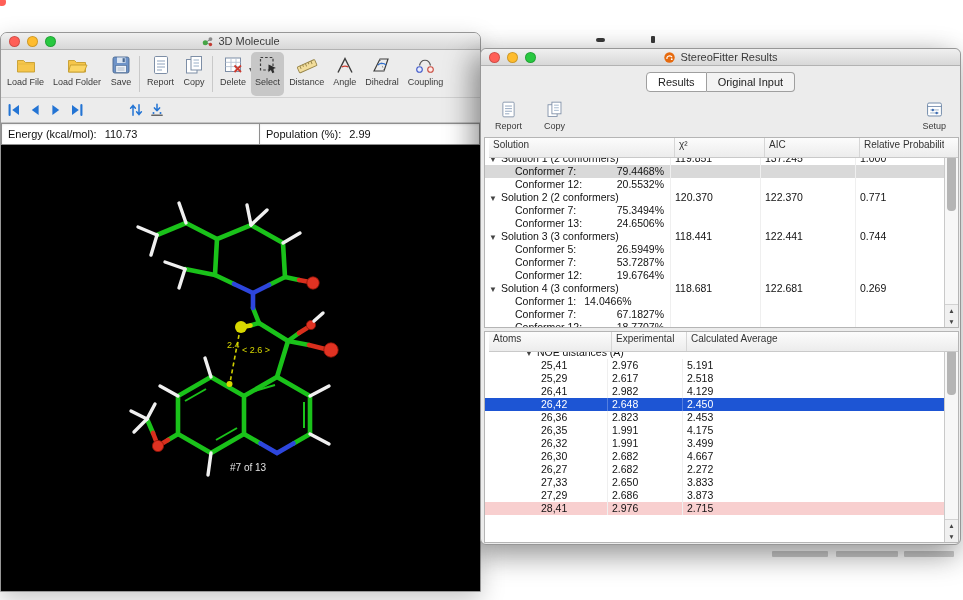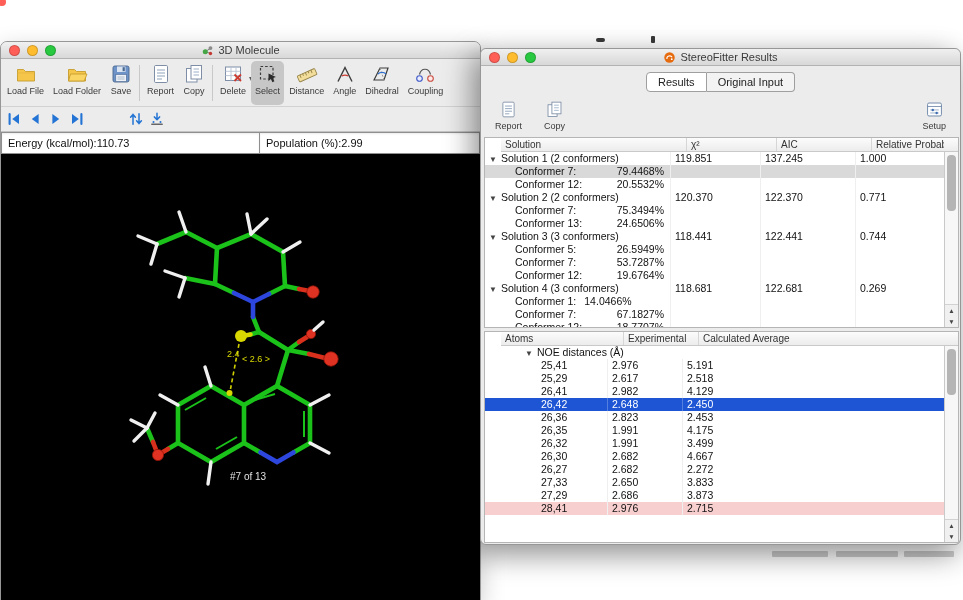--- a/index.html
+++ b/index.html
@@ -11,35 +11,35 @@
   .win{position:absolute;background:#ececec;border:1px solid #979797}
   .titlebar{height:17px;background:linear-gradient(#f0f0f0,#d8d8d8);border-bottom:1px solid #b2b2b2;display:flex;align-items:center;position:relative;border-radius:6px 6px 0 0}
   .lights{display:flex;gap:7px;padding-left:8px;z-index:2}
   .light{width:11px;height:11px;border-radius:50%;border:1px solid rgba(0,0,0,.18)}
   .light.red{background:#ff5f57}.light.yellow{background:#febc2e}.light.green{background:#28c840}
   .wtitle{position:absolute;left:0;right:0;display:flex;justify-content:center;align-items:center;gap:4px;font-size:11px;color:#3a3a3a;pointer-events:none}
   .ticon{width:13px;height:13px;display:inline-flex}
   .ticon svg{width:13px;height:13px}
 
   
-  .mol{left:0;top:41px;width:481px;height:560px;border-radius:7px 7px 0 0;box-shadow:0 8px 24px rgba(0,0,0,.22);z-index:1}
+  .mol{left:0;top:32px;width:481px;height:560px;border-radius:7px 7px 0 0;box-shadow:0 8px 24px rgba(0,0,0,.22);z-index:1}
   .toolbar1{height:48px;display:flex;align-items:center;padding:2px 2px;gap:1px;border-bottom:1px solid #d2d2d2}
   .tbitem{display:flex;flex-direction:column;align-items:center;justify-content:flex-start;gap:1px;padding:2px 4px;border-radius:5px;position:relative;height:44px}
   .tbitem.on{background:#c7c7c7}
   .tbicon{width:22px;height:22px;display:flex}
   .tbicon svg{width:22px;height:22px;display:block}
   .tblabel{font-size:9px;color:#3a3a3a;white-space:nowrap}
   .tbsep{width:1px;height:36px;background:#c9c9c9;margin:0 2px;flex:0 0 1px}
   .caret{position:absolute;right:-3px;top:13px;font-size:8px;color:#555}
   .toolbar2{height:25px;display:flex;align-items:center;padding-left:4px;gap:3px;border-bottom:1px solid #c3c3c3}
   .navbtn{width:18px;height:18px;display:flex;align-items:center;justify-content:center}
   .navbtn svg{width:16px;height:16px}
   .navbtn.gap{margin-left:38px}
   .fieldsrow{height:22px;display:flex;background:#e6e6e6}
-  .field{background:#fff;border:1px solid #8f8f8f;box-shadow:inset 0 1px 2px rgba(0,0,0,.08);display:flex;align-items:center;padding:0 6px;font-size:11px;color:#101010;white-space:nowrap}
+  .field{background:#fff;border:1px solid #8f8f8f;box-shadow:inset 0 1px 2px rgba(0,0,0,.08);display:flex;align-items:center;padding:0 6px;font-size:11px;color:#101010;gap:8px;white-space:nowrap}
   .field.energy{width:259px}
   .field.pop{flex:1;border-left:none}
   .viewer{position:absolute;left:0;top:112px;right:0;bottom:0;background:#000;overflow:hidden}
   .molsvg{position:absolute;left:0;top:0}
   .conf-counter{position:absolute;left:229px;top:317px;color:#e0e0e0;font-size:10px}
 
   
   .sf{left:480px;top:48px;width:481px;height:497px;border-radius:6px;box-shadow:-10px 6px 28px rgba(0,0,0,.28),0 12px 30px rgba(0,0,0,.22);z-index:5}
   .tabsrow{height:27px;display:flex;justify-content:center;align-items:flex-end;padding-bottom:1px}
   .tab{height:20px;line-height:18px;padding:0 11px;font-size:11px;color:#222;background:#f3f3f3;border:1px solid #9f9f9f}
@@ -47,21 +47,21 @@
   .tab.first{border-radius:4px 0 0 4px}
   .tab.last{border-radius:0 4px 4px 0;border-left:none}
   .sftoolbar{height:44px;display:flex;align-items:center;padding:0 14px;gap:22px}
   .sftb{display:flex;flex-direction:column;align-items:center;gap:2px}
   .sftb .tbicon, .sftb .tbicon svg{width:19px;height:19px}
   .sftb.setup{margin-left:auto}
 
   .panel{position:absolute;left:3px;right:1px;background:#fff;border:1px solid #b5b5b5}
   .panel.t1{top:88px;height:191px}
   .panel.t2{top:282px;height:212px}
-  .thead{position:absolute;left:16px;right:0;top:0;height:14px;display:flex;background:linear-gradient(#fcfcfc,#ececec);border-bottom:1px solid #c9c9c9;z-index:2}
+  .thead{position:absolute;left:4px;right:0;top:0;height:20px;display:flex;background:linear-gradient(#fcfcfc,#ececec);border-bottom:1px solid #c9c9c9;z-index:2}
   .th{font-size:10px;color:#333;padding-left:4px;line-height:13px;border-right:1px solid #d6d6d6;white-space:nowrap;overflow:hidden}
   .th.fill{flex:0 0 14px;padding:0;border-right:none}
   .tbody{position:absolute;left:0;right:14px;top:14px;bottom:0;overflow:hidden}
   .trow{display:flex;height:13px;line-height:13px;font-size:10.5px;color:#111}
   .trow .c{border-right:1px solid #efefef;overflow:hidden;white-space:nowrap}
   .t1 .w0{flex:0 0 186px}.t1 .w1{flex:0 0 90px}.t1 .w2{flex:0 0 95px}.t1 .w3{flex:1;border-right:none}
   .t2 .w0{flex:0 0 123px}.t2 .w1{flex:0 0 75px}.t2 .w2{flex:1;border-right:none}
   .trow.sel-gray{background:#d9d9d9}
   .trow.sel-blue{background:#1d55d4;color:#fff}
   .trow.sel-blue .c{border-right-color:rgba(255,255,255,.25)}

